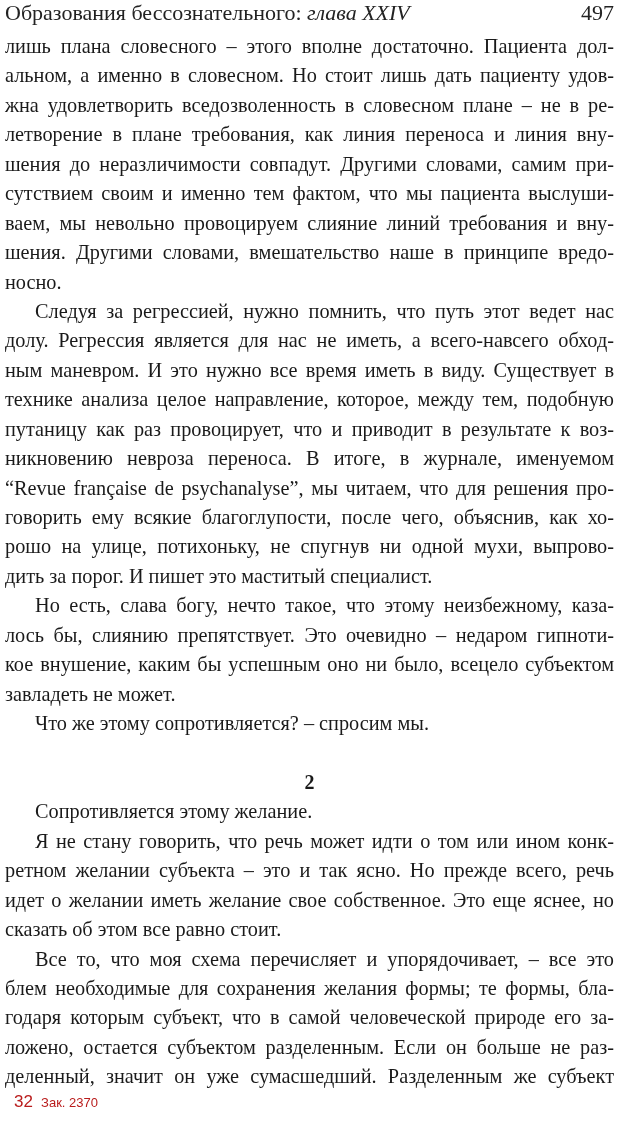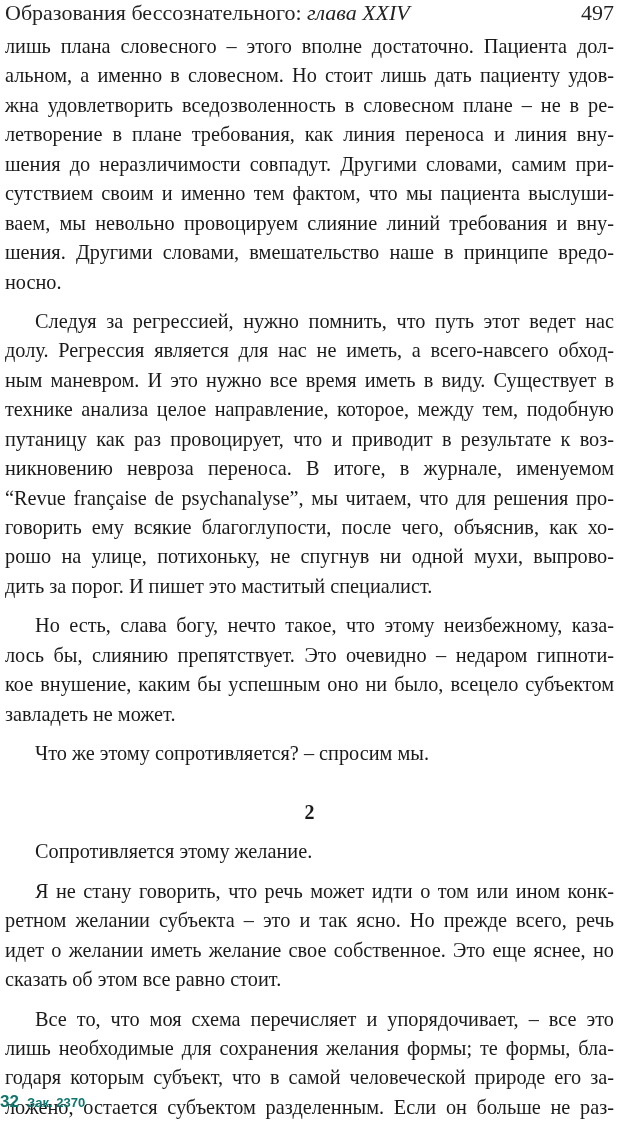--- a/index.html
+++ b/index.html
@@ -17,30 +17,30 @@
   .header .pagenum { position: absolute; right: 0; top: 0; }
   .body-text {
     position: absolute; left: 5px; width: 609px; top: 32px;
     font-size: 20.3px; line-height: 29.45px;
   }
   .line {
     display: block; white-space: nowrap; height: 29.45px;
     text-align: justify; text-align-last: justify;
   }
   .line.last { text-align-last: left; }
-  .line.indent { padding-left: 30px; margin-top: 10px; }
+  .line.indent { padding-left: 30px; }
   .section-number {
     display: block; text-align: center; font-weight: bold; height: 29.45px;
     font-size: 20px;
   }
   .gap { display: block; height: 29.45px; }
   .footer {
-    position: absolute; left: 0px; top: 1092px;
+    position: absolute; left: 14px; top: 1092px;
     font-family: "Liberation Sans", "DejaVu Sans", sans-serif;
-    font-weight: bold; font-size: 15px; line-height: 20px; color: #0f766e;
+    font-weight: normal; font-size: 15px; line-height: 20px; color: #b91c1c;
   }
   .footer .num { font-size: 17px; margin-right: 4px; }
   .footer .code { font-size: 13px; }
 </style>
 </head>
 <body>
 
 <div class="header">
   <span class="title"><span>Образования бессознательного: </span><i>глава XXIV</i></span>
   <span class="pagenum">497</span>
@@ -75,21 +75,21 @@
     </div>
   <span class="gap"></span>
   <span class="section-number">2</span>
   <div id="block2">
       <span class="line indent last">Сопротивляется этому желание.</span>
       <span class="line indent">Я не стану говорить, что речь может идти о том или ином конк-</span>
       <span class="line">ретном желании субъекта – это и так ясно. Но прежде всего, речь</span>
       <span class="line">идет о желании иметь желание свое собственное. Это еще яснее, но</span>
       <span class="line last">сказать об этом все равно стоит.</span>
       <span class="line indent">Все то, что моя схема перечисляет и упорядочивает, – все это</span>
-      <span class="line">лишь необходимые для сохранения желания формы; те формы, бла-</span>
+      <span class="line">блем необходимые для сохранения желания формы; те формы, бла-</span>
       <span class="line">годаря которым субъект, что в самой человеческой природе его за-</span>
       <span class="line">ложено, остается субъектом разделенным. Если он больше не раз-</span>
       <span class="line">деленный, значит он уже сумасшедший. Разделенным же субъект</span>
     </div>
 </div>
 
 <div class="footer">
   <span class="num">32</span>
   <span class="code">Зак. 2370</span>
 </div>

